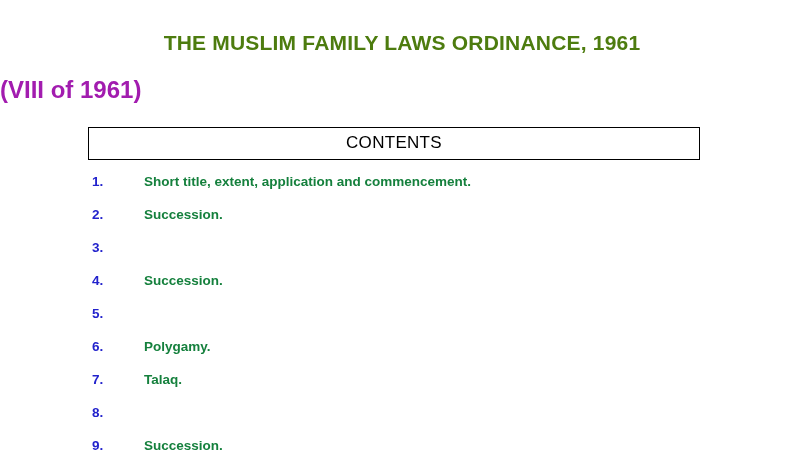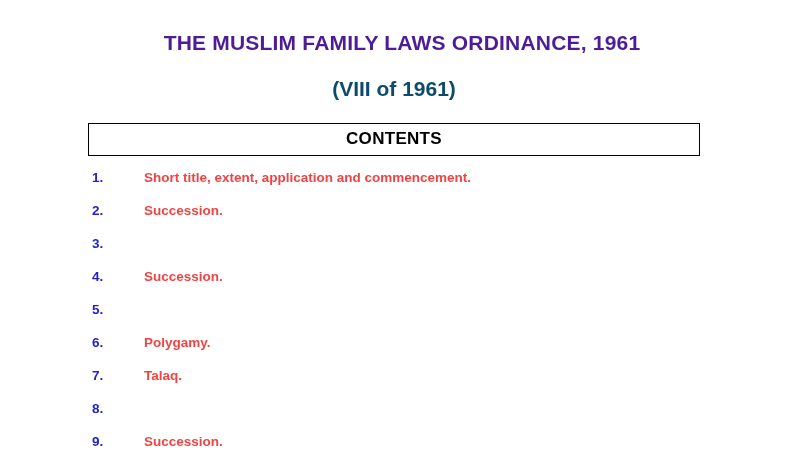--- a/index.html
+++ b/index.html
@@ -17,45 +17,44 @@
   .page {
     position: relative;
     width: 788px;
     height: 457px;
     box-sizing: border-box;
   }
   .doc-title {
     text-align: center;
     font-size: 21px;
     font-weight: bold;
-    color: #4c1d95;
+    color: #4d7c0f;
     letter-spacing: 0.2px;
     margin-top: 30px;
     line-height: 1.2;
     margin-left: 16px;
   }
   .doc-subtitle {
-    text-align: center;
-    font-size: 21px;
+    font-size: 24px;
     font-weight: bold;
-    color: #0c4a6e;
+    color: #a21caf;
     margin-top: 21px;
     line-height: 1.2;
   }
   .contents-bar {
     margin: 22px auto 0 auto;
     width: 612px;
     border: 1px solid #000000;
     box-sizing: border-box;
     text-align: center;
     padding: 5px 0 6px 0;
   }
   .contents-bar .contents-label {
     font-size: 17px;
-    font-weight: bold;
+    font-weight: normal;
     color: #000000;
     letter-spacing: 0.3px;
   }
   .toc {
     margin: 14px 0 0 0;
     padding: 0 0 0 0;
     list-style: none;
   }
   .toc-item {
     display: flex;
@@ -66,21 +65,21 @@
   .toc-num {
     width: 52px;
     flex: 0 0 52px;
     font-size: 13.5px;
     font-weight: bold;
     color: #2222cc;
   }
   .toc-text {
     font-size: 13.5px;
     font-weight: bold;
-    color: #ef4444;
+    color: #15803d;
     white-space: nowrap;
   }
 </style>
 </head>
 <body>
 
 <div class="page">
 
   <div class="doc-title">THE MUSLIM FAMILY LAWS ORDINANCE, 1961</div>
 

